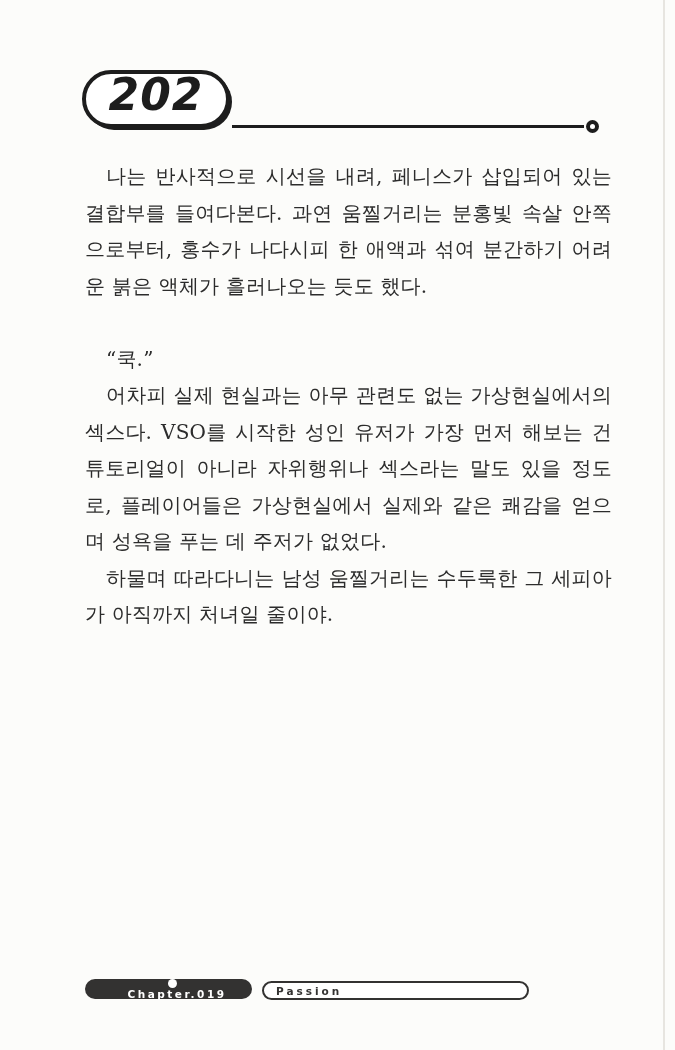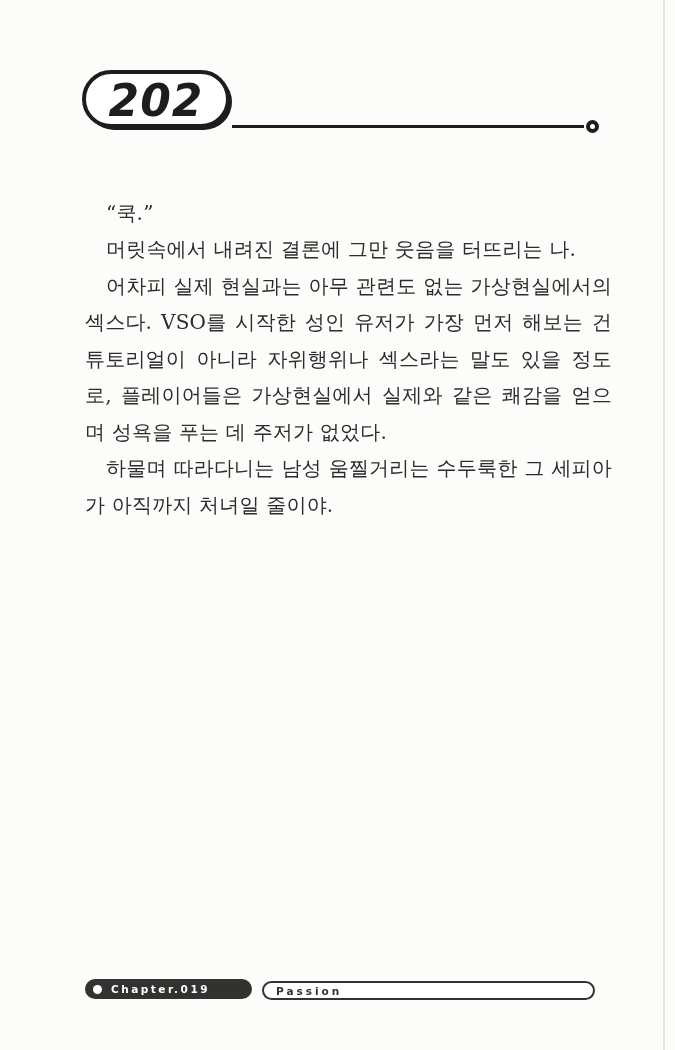--- a/index.html
+++ b/index.html
@@ -20,21 +20,21 @@
     background:#e7e5e0;
   }
   
   .badge{
     position:absolute;left:82px;top:70px;
     width:148px;height:58px;
     background:#fff;
     border:4px solid var(--ink,#1d1d1d);
     border-radius:30px;
     box-shadow:3px 3px 0 -1px var(--ink,#1d1d1d);
-    display:flex;align-items:flex-end;justify-content:center;
+    display:flex;align-items:flex-start;justify-content:center;
     box-sizing:border-box;
   }
   .badge span{
     font-family:"DejaVu Sans","Liberation Sans",sans-serif;
     font-weight:bold;font-style:italic;
     font-size:44px;line-height:1;
     letter-spacing:1px;
     color:var(--ink,#1d1d1d);
     transform:translateY(-1px);
   }
@@ -66,37 +66,38 @@
   .body-text .em{font-style:italic;}
   
   .chapter-pill{
     position:absolute;left:85px;top:979px;
     width:167px;height:20px;
     background:#333231;
     border-radius:10px;
     display:flex;align-items:center;
     box-sizing:border-box;
     padding-left:8px;
+    flex-direction:column;
   }
   .chapter-pill .dot{
     width:9px;height:9px;border-radius:50%;
     background:#fff;flex:0 0 auto;
   }
   .chapter-pill .chapter-label{
     font-family:"DejaVu Sans","Liberation Sans",sans-serif;
     font-size:10.5px;font-weight:bold;
     letter-spacing:2.5px;
     color:#fff;
     margin-left:9px;
     white-space:nowrap;
     transform:translateY(-0.5px);
   }
   .title-pill{
     position:absolute;left:262px;top:981px;
-    width:333px;height:19px;
+    width:267px;height:19px;
     background:#fff;
     border:2px solid #333231;
     border-radius:10px;
     display:flex;align-items:center;
     box-sizing:border-box;
     padding-left:12px;
   }
   .title-pill span{
     font-family:"DejaVu Sans","Liberation Sans",sans-serif;
     font-size:10.5px;font-weight:bold;
@@ -113,23 +114,23 @@
 
   <div class="page-edge"></div>
 
   <div class="badge">
     <span>202</span>
   </div>
   <div class="rule"></div>
   <div class="ring"></div>
 
   <main class="body-text">
+      <p class="indent"><span>나는 반사적으로 시선을 내려, 페니스가 삽입되어 있는 결합부를 들여다본다. 과연 움찔거리는 분홍빛 속살 안쪽으로부터, 홍수가 나다시피 한 애액과 섞여 분간하기 어려운 붉은 액체가 흘러나오는 듯도 했다.</span></p>
       <p class="blank"></p>
       <p class="indent"><span>“쿡.”</span></p>
-      <p class="indent"><span>머릿속에서 내려진 결론에 그만 웃음을 터뜨리는 나.</span></p>
       <p class="indent"><span>어차피 실제 현실과는 아무 관련도 없는 가상현실에서의 섹스다. VSO를 시작한 성인 유저가 가장 먼저 해보는 건 튜토리얼이 아니라 자위행위나 섹스라는 말도 있을 정도로, 플레이어들은 가상현실에서 실제와 같은 쾌감을 얻으며 성욕을 푸는 데 주저가 없었다.</span></p>
       <p class="indent"><span>하물며 따라다니는 남성 움찔거리는 수두룩한 그 세피아가 아직까지 처녀일 줄이야.</span></p>
     </main>
 
   <div class="chapter-pill">
     <span class="dot"></span>
     <span class="chapter-label">Chapter.019</span>
   </div>
   <div class="title-pill">
     <span>Passion</span>

